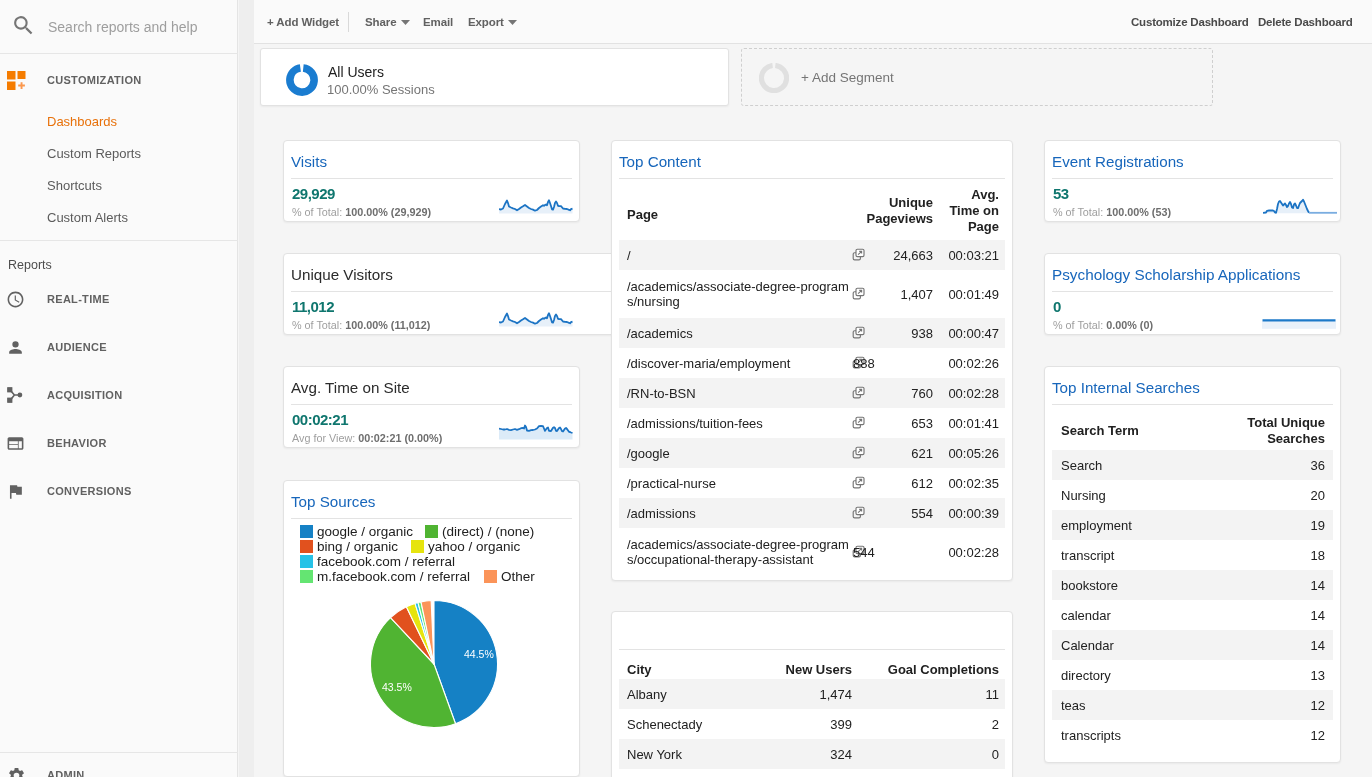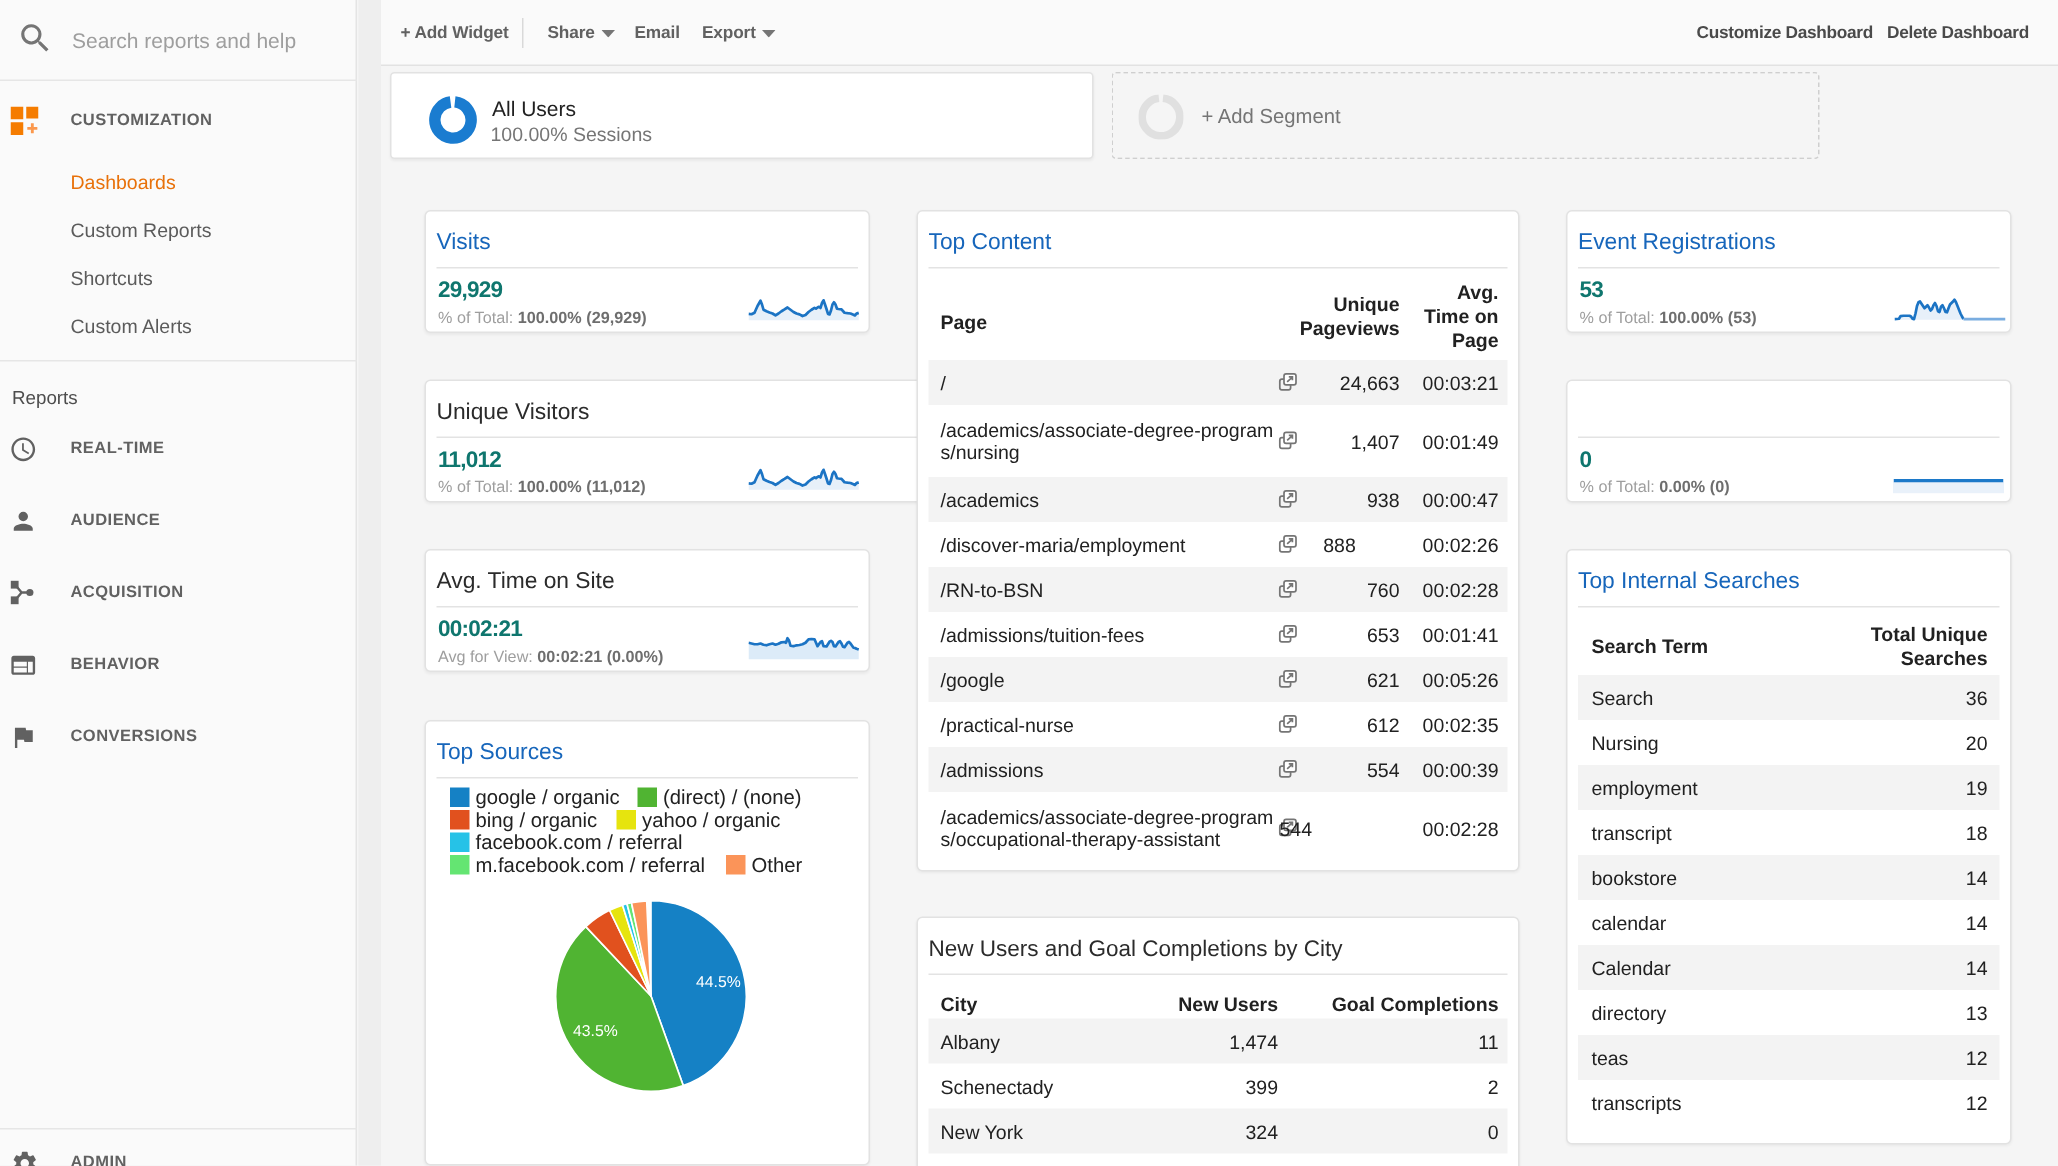--- a/index.html
+++ b/index.html
@@ -190,21 +190,21 @@
       <path d="M6.1 6.6 L9.4 3.6 M7.2 3.3 h2.4 v2.2" fill="none" stroke="#757575" stroke-width="1.15"></path>
     </svg>
   <div class="abs" style="right:79px;top:184.5px;width:80px;text-align:right;">938</div>
   <div class="abs" style="right:13px;top:184.5px;width:80px;text-align:right;">00:00:47</div>
   <div class="abs" style="left:15px;top:214.5px;line-height:15.5px;">/discover-maria/employment</div>
   <svg class="abs" style="left:240px;top:215.0px;" width="13" height="13" viewBox="0 0 13 13">
       <rect x="1.2" y="4.7" width="7.2" height="7.2" rx="1.4" fill="none" stroke="#757575" stroke-width="1.15"></rect>
       <rect x="4" y="1.2" width="8" height="7.4" rx="1.4" fill="#fff" stroke="#757575" stroke-width="1.15"></rect>
       <path d="M6.1 6.6 L9.4 3.6 M7.2 3.3 h2.4 v2.2" fill="none" stroke="#757575" stroke-width="1.15"></path>
     </svg>
-  <div class="abs" style="right:79px;top:214.5px;width:80px;text-align:center;">888</div>
+  <div class="abs" style="right:79px;top:214.5px;width:80px;text-align:left;">888</div>
   <div class="abs" style="right:13px;top:214.5px;width:80px;text-align:right;">00:02:26</div>
   <div class="abs" style="left:7px;right:7px;top:236.5px;height:30px;background:#f3f3f3;"></div>
   <div class="abs" style="left:15px;top:244.5px;line-height:15.5px;">/RN-to-BSN</div>
   <svg class="abs" style="left:240px;top:245.0px;" width="13" height="13" viewBox="0 0 13 13">
       <rect x="1.2" y="4.7" width="7.2" height="7.2" rx="1.4" fill="none" stroke="#757575" stroke-width="1.15"></rect>
       <rect x="4" y="1.2" width="8" height="7.4" rx="1.4" fill="#fff" stroke="#757575" stroke-width="1.15"></rect>
       <path d="M6.1 6.6 L9.4 3.6 M7.2 3.3 h2.4 v2.2" fill="none" stroke="#757575" stroke-width="1.15"></path>
     </svg>
   <div class="abs" style="right:79px;top:244.5px;width:80px;text-align:right;">760</div>
   <div class="abs" style="right:13px;top:244.5px;width:80px;text-align:right;">00:02:28</div>
@@ -245,21 +245,20 @@
   <div class="abs" style="left:15px;top:395.5px;line-height:15.5px;">/academics/associate-degree-program<br>s/occupational-therapy-assistant</div>
   <svg class="abs" style="left:240px;top:404.0px;" width="13" height="13" viewBox="0 0 13 13">
       <rect x="1.2" y="4.7" width="7.2" height="7.2" rx="1.4" fill="none" stroke="#757575" stroke-width="1.15"></rect>
       <rect x="4" y="1.2" width="8" height="7.4" rx="1.4" fill="#fff" stroke="#757575" stroke-width="1.15"></rect>
       <path d="M6.1 6.6 L9.4 3.6 M7.2 3.3 h2.4 v2.2" fill="none" stroke="#757575" stroke-width="1.15"></path>
     </svg>
   <div class="abs" style="right:79px;top:403.5px;width:80px;">544</div>
   <div class="abs" style="right:13px;top:403.5px;width:80px;text-align:right;">00:02:28</div>
 </div>
 <div class="card" id="c-city" style="left:611px;top:611px;width:402px;height:200px;font-size:13px;color:#212121;">
-  <div class="ctitle dark" style="font-size:15px;">New Users and Goal Completions by City</div>
     <div class="cdivider"></div>
   <div class="abs" style="left:15px;top:50px;font-weight:bold;">City</div>
   <div class="abs" style="right:160px;top:50px;font-weight:bold;">New Users</div>
   <div class="abs" style="right:13px;top:50px;font-weight:bold;">Goal Completions</div>
   <div class="abs" style="left:7px;right:7px;top:67px;height:30px;background:#f3f3f3;"></div>
   <div class="abs" style="left:15px;top:75px;">Albany</div>
   <div class="abs" style="right:160px;top:75px;width:80px;text-align:right;">1,474</div>
   <div class="abs" style="right:13px;top:75px;width:80px;text-align:right;">11</div>
   <div class="abs" style="left:15px;top:105px;">Schenectady</div>
   <div class="abs" style="right:160px;top:105px;width:80px;text-align:right;">399</div>
@@ -275,20 +274,21 @@
     <div class="cdivider"></div>
   <div class="bignum">53</div>
   <div class="caption">% of Total: <b>100.00% (53)</b></div>
   <svg class="spark" style="left:218px;top:56px;" width="74" height="18" viewBox="0 0 74 18">
     <path d="M0 15.8 3 15.5 4 13.8 6 13.5 10 13.5 11 14 12 15.5 13 15.8 14 12 15 7 16 4.5 17 4 18 5.5 19 7 20 8.5 21 7.5 22 6.5 23 8 24 10 25 9 26 6.5 27 5 28 7 29 10.5 30 11 31 7.5 32 6.5 33 8.5 34 11 35 11.2 36 8.5 37 6 38 5 39 4 40 2.8 41 4.5 42 7 43 9.5 44 12 45 14 46 15.8 48 15.9 74 15.9 L74 16.2 0 16.2 Z" fill="#e7f0f9"></path>
     <path d="M0 15.8 3 15.5 4 13.8 6 13.5 10 13.5 11 14 12 15.5 13 15.8 14 12 15 7 16 4.5 17 4 18 5.5 19 7 20 8.5 21 7.5 22 6.5 23 8 24 10 25 9 26 6.5 27 5 28 7 29 10.5 30 11 31 7.5 32 6.5 33 8.5 34 11 35 11.2 36 8.5 37 6 38 5 39 4 40 2.8 41 4.5 42 7 43 9.5 44 12 45 14 46 15.8" fill="none" stroke="#1c74c4" stroke-width="1.8" stroke-linejoin="round"></path>
     <path d="M46 15.8 74 15.8" fill="none" stroke="#7aade0" stroke-width="1.8"></path>
   </svg>
 </div>
 <div class="card" id="c-psych" style="left:1044px;top:253px;width:297px;height:82px;">
+  <div class="ctitle" style="font-size:15.3px;">Psychology Scholarship Applications</div>
     <div class="cdivider"></div>
   <div class="bignum">0</div>
   <div class="caption">% of Total: <b>0.00% (0)</b></div>
   <svg class="spark" style="left:217px;top:56px;" width="74" height="20" viewBox="0 0 74 20">
     <rect x="0" y="11.3" width="74" height="7.5" fill="#e9f1fa"></rect>
     <path d="M0.5 10.4 73.5 10.4" fill="none" stroke="#1c79c9" stroke-width="2.2"></path>
   </svg>
 </div>
 <div class="card" id="c-search" style="left:1044px;top:366px;width:297px;height:397px;font-size:13px;color:#212121;">
   <div class="ctitle">Top Internal Searches</div>

